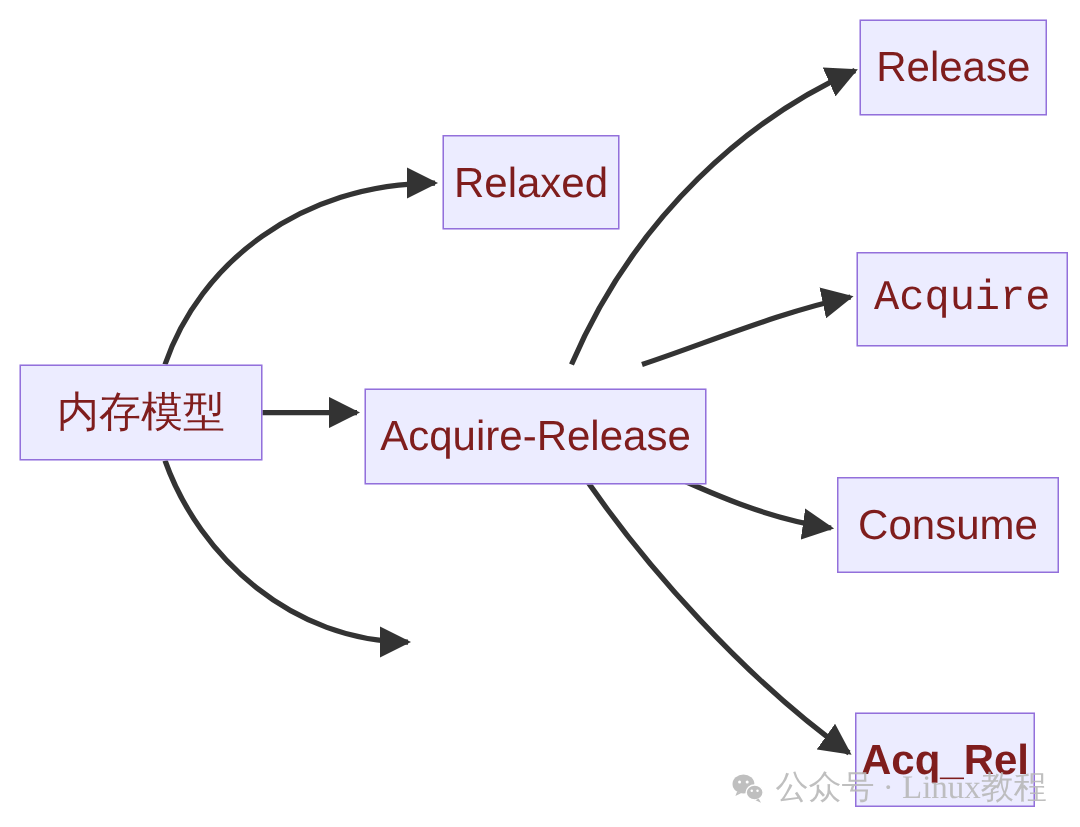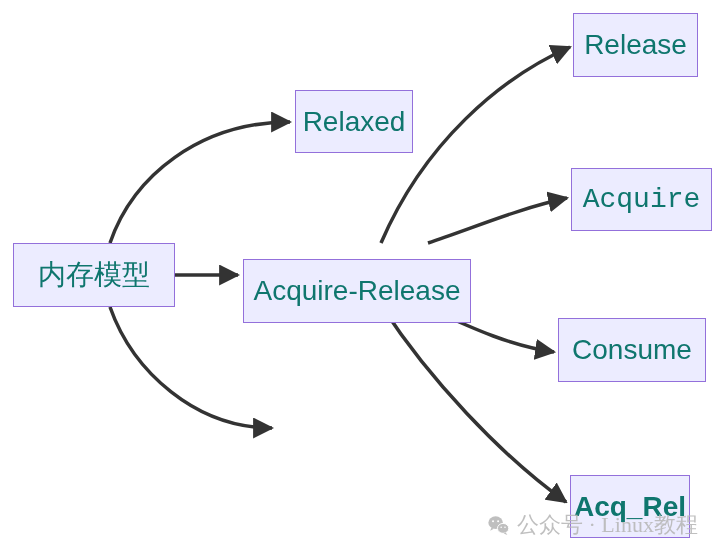--- a/index.html
+++ b/index.html
@@ -20,21 +20,21 @@
   .node {
     position: absolute;
     z-index: 2;
     box-sizing: border-box;
     background: #ECECFF;
     border: 1.5px solid #9370DB;
     display: flex;
     align-items: center;
     justify-content: center;
     font-size: 28px;
-    color: #0f766e;
+    color: #7f1d1d;
     white-space: nowrap;
   }
   #n-memory   { left: 13px;  top: 243px; width: 162px; height: 64px; }
   #n-relaxed  { left: 295px; top: 90px;  width: 118px; height: 63px; }
   #n-acqrel-c { left: 243px; top: 243px; width: 228px; height: 64px; margin-top: 16px; }
   #n-seq      { left: 276px; top: 395px; width: 165px; height: 64px; }
   #n-release  { left: 573px; top: 13px;  width: 125px; height: 64px; }
   #n-acquire  { left: 571px; top: 168px; width: 141px; height: 63px; font-family: Liberation Mono, monospace; }
   #n-consume  { left: 558px; top: 318px; width: 148px; height: 64px; }
   #n-acqrel   { left: 570px; top: 475px; width: 120px; height: 63px; font-weight: bold; }

